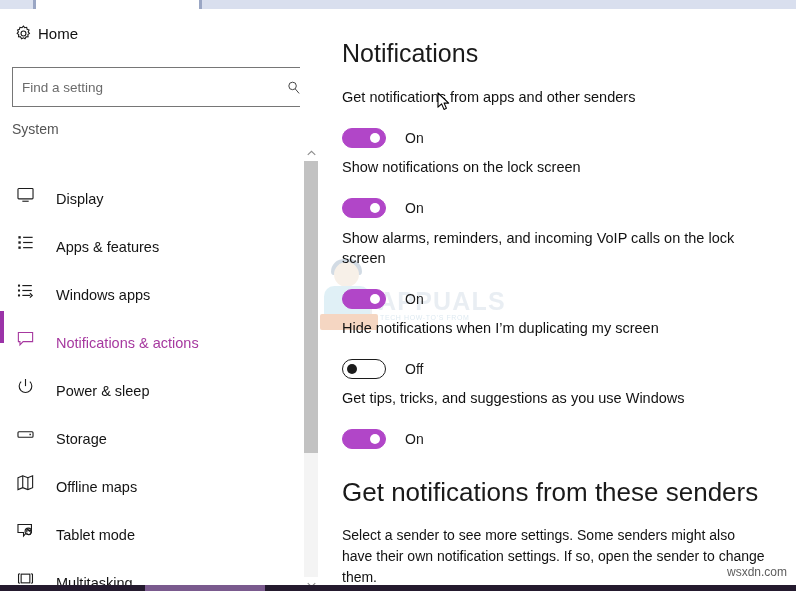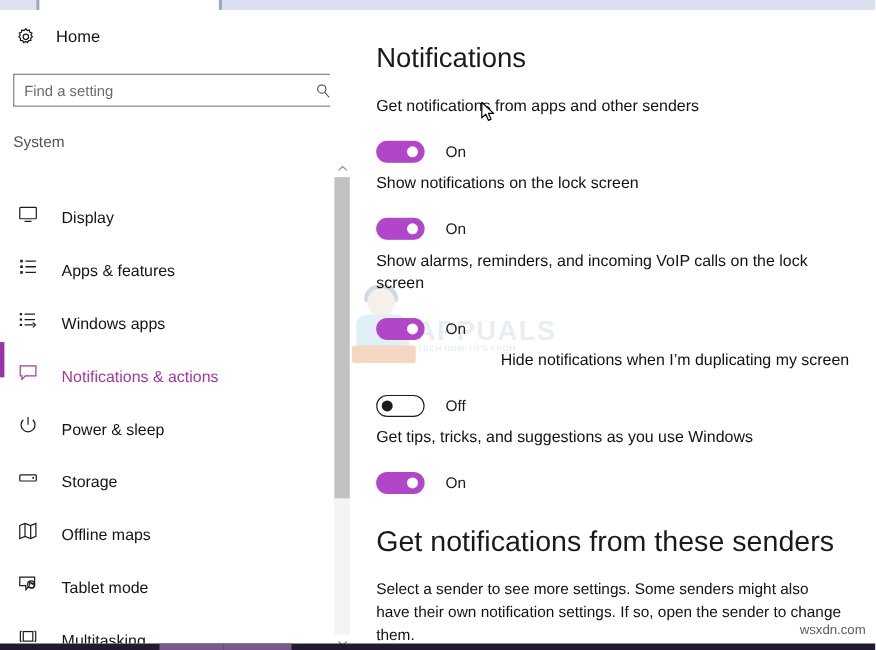--- a/index.html
+++ b/index.html
@@ -136,30 +136,30 @@
     align-items: center;
     padding-left: 12px;
     cursor: default;
   }
   .home-icon {
     width: 22px; height: 22px;
     display: flex; align-items: center; justify-content: center;
     color: #1a1a1a;
   }
   .home-label {
-    margin-left: 17px;
+    margin-left: 4px;
     font-size: 15px;
     color: #111111;
     font-family: "Liberation Sans", sans-serif;
   }
 
   .search-wrap {
     position: absolute;
     left: 12px; top: 58px;
-    width: 295px; height: 30px;
+    width: 295px; height: 40px;
     border: 1px solid #767676;
     background: #ffffff;
     display: flex;
     align-items: center;
   }
   .search-input {
     flex: 1;
     border: none;
     outline: none;
     background: transparent;
@@ -544,21 +544,21 @@
     <div class="setting-block" style="top:219px;">
       <div class="setting-label">Show alarms, reminders, and incoming VoIP calls on the lock screen</div>
       <div class="toggle-row">
         <div class="toggle on">
             <span class="knob"></span>
           </div>
         <span class="toggle-state">On</span>
       </div>
     </div>
 
-    <div class="setting-block" style="top:309px;text-align:right;">
+    <div class="setting-block" style="top:309px;">
       <div class="setting-label">Hide notifications when I’m duplicating my screen</div>
       <div class="toggle-row">
         <div class="toggle off">
             <span class="knob"></span>
           </div>
         <span class="toggle-state">Off</span>
       </div>
     </div>
 
     <div class="setting-block" style="top:379px;">

